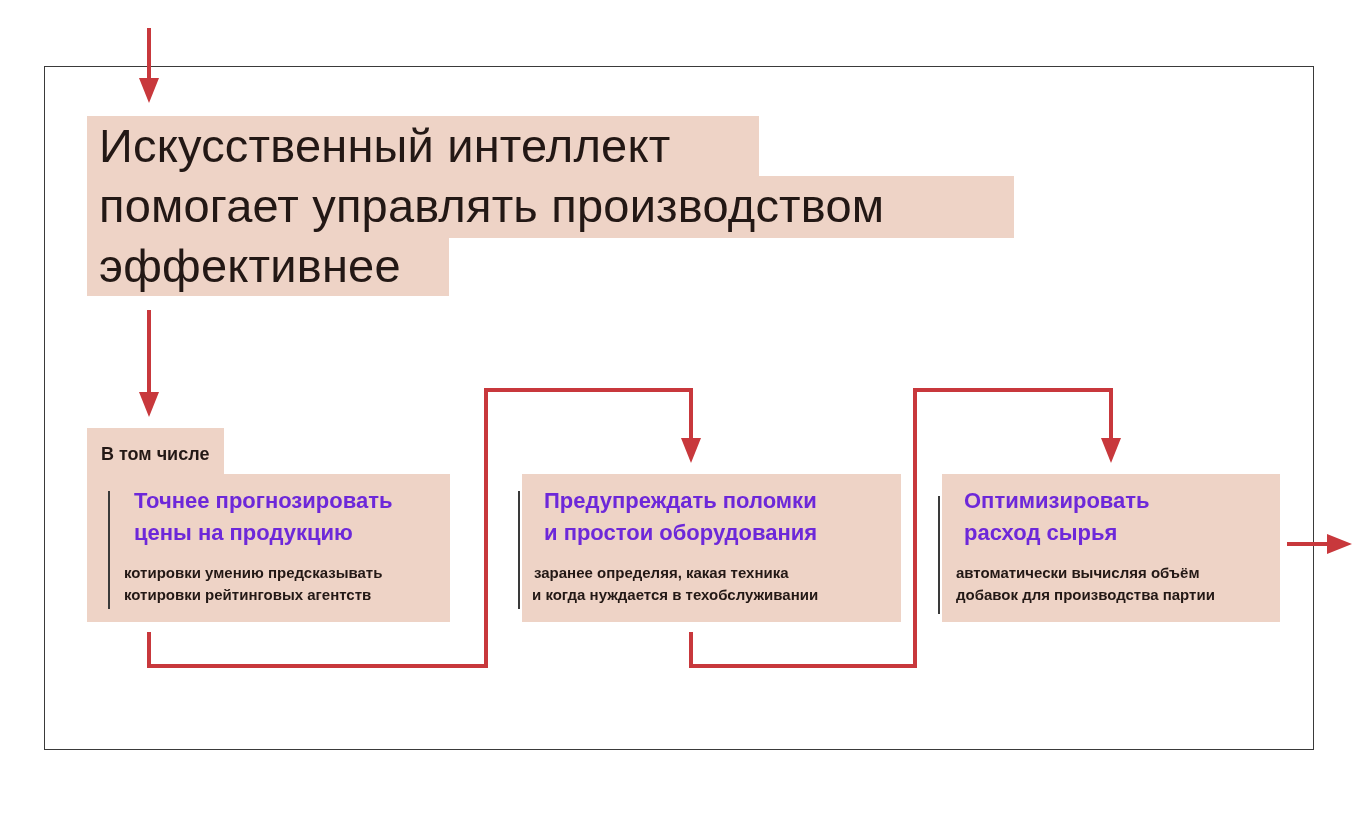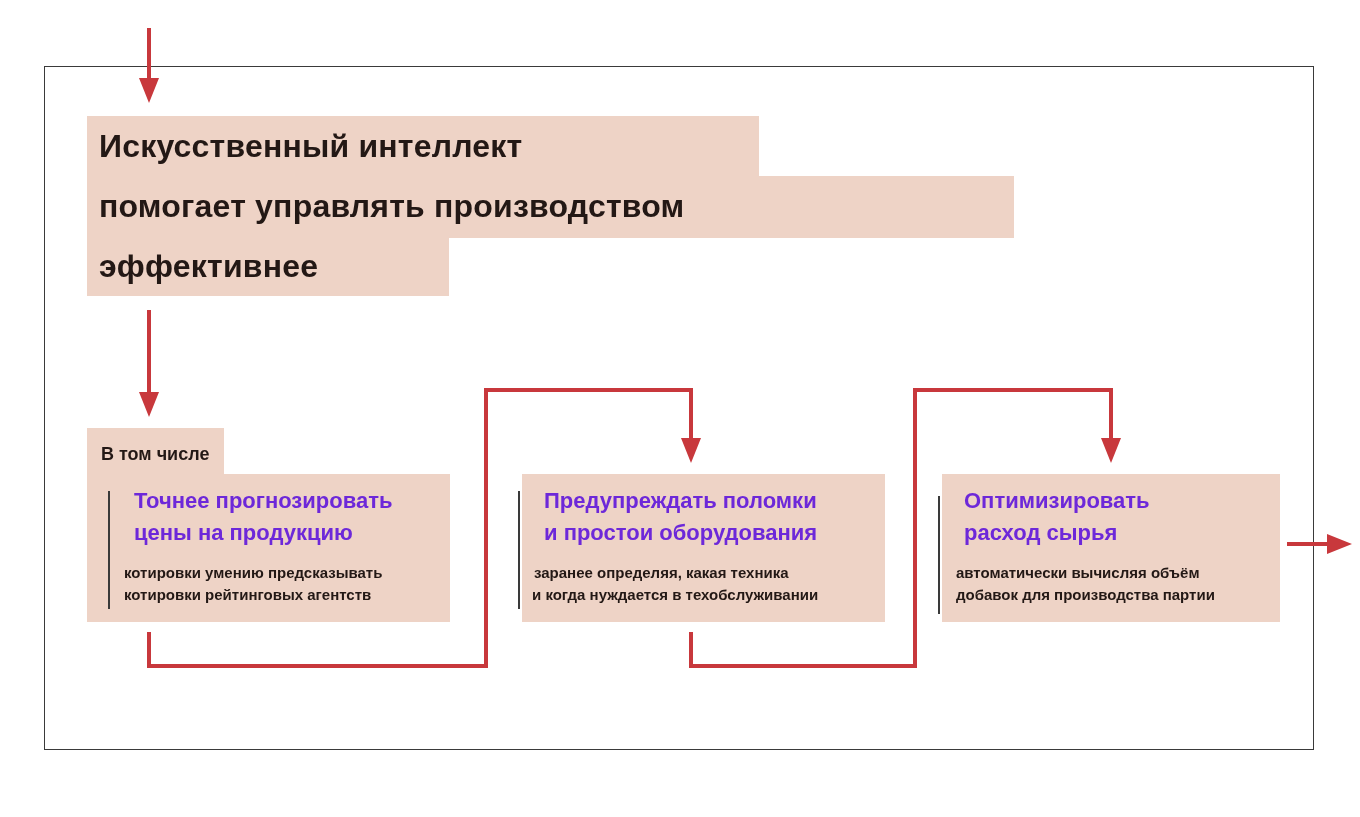--- a/index.html
+++ b/index.html
@@ -1,21 +1,21 @@
 <!DOCTYPE html>
 <html><head>
 <meta charset="utf-8">
 <style>
   html, body { margin:0; padding:0; }
   body { width:1360px; height:817px; background:#ffffff; position:relative; overflow:hidden;
          font-family:"Liberation Sans","DejaVu Sans",sans-serif; color:#231815; }
   .frame { position:absolute; left:44px; top:66px; width:1270px; height:684px;
            border:1.5px solid #3a3a3a; box-sizing:border-box; }
   .hl { position:absolute; background:#eed3c6; }
-  .title-line { position:absolute; font-weight:bold; font-size:32px; line-height:56px;
+  .title-line { position:absolute; font-weight:normal; font-size:47px; line-height:56px;
                 color:#231815; white-space:nowrap; letter-spacing:0.2px;text-align:center; }
   .tag { position:absolute; left:87px; top:428px; width:137px; height:48px; background:#eed3c6; }
   .tag span { position:absolute; left:14px; top:16px; font-size:18px; font-weight:bold; color:#231815; }
   .card { position:absolute; background:#eed3c6; }
   .card .bar { position:absolute; width:2px; background:#3a3a3a; }
   .card .head { position:absolute; font-weight:bold; font-size:22px; line-height:30px; white-space:nowrap; color:#6d28d9;margin-left:12px; }
   .card .sub { position:absolute; font-weight:bold; font-size:15px; line-height:21px; white-space:nowrap; color:#231815; }
   svg.conn { position:absolute; left:0; top:0; }
 </style>
 </head>
@@ -36,21 +36,21 @@
 </div>
 
 <div class="card" style="left:87px;top:474px;width:363px;height:148px;">
   <div class="bar" style="left:21px;top:17px;height:118px;"></div>
   <div class="head" style="left:35px;top:12px;">Точнее прогнозировать</div>
   <div class="head" style="left:35px;top:44px;">цены на продукцию</div>
   <div class="sub" style="left:37px;top:88px;">котировки умению предсказывать</div>
   <div class="sub" style="left:37px;top:110px;">котировки рейтинговых агентств</div>
 </div>
 
-<div class="card" style="left:522px;top:474px;width:363px;height:148px;">
+<div class="card" style="left:522px;top:474px;width:363px;height:148px;padding-left:16px;">
   <div class="bar" style="left:-4px;top:17px;height:118px;"></div>
   <div class="head" style="left:10px;top:12px;">Предупреждать поломки</div>
   <div class="head" style="left:10px;top:44px;">и простои оборудования</div>
   <div class="sub" style="left:12px;top:88px;">заранее определяя, какая техника</div>
   <div class="sub" style="left:10px;top:110px;">и когда нуждается в техобслуживании</div>
 </div>
 
 <div class="card" style="left:942px;top:474px;width:338px;height:148px;">
   <div class="bar" style="left:-4px;top:22px;height:118px;"></div>
   <div class="head" style="left:10px;top:12px;">Оптимизировать</div>

